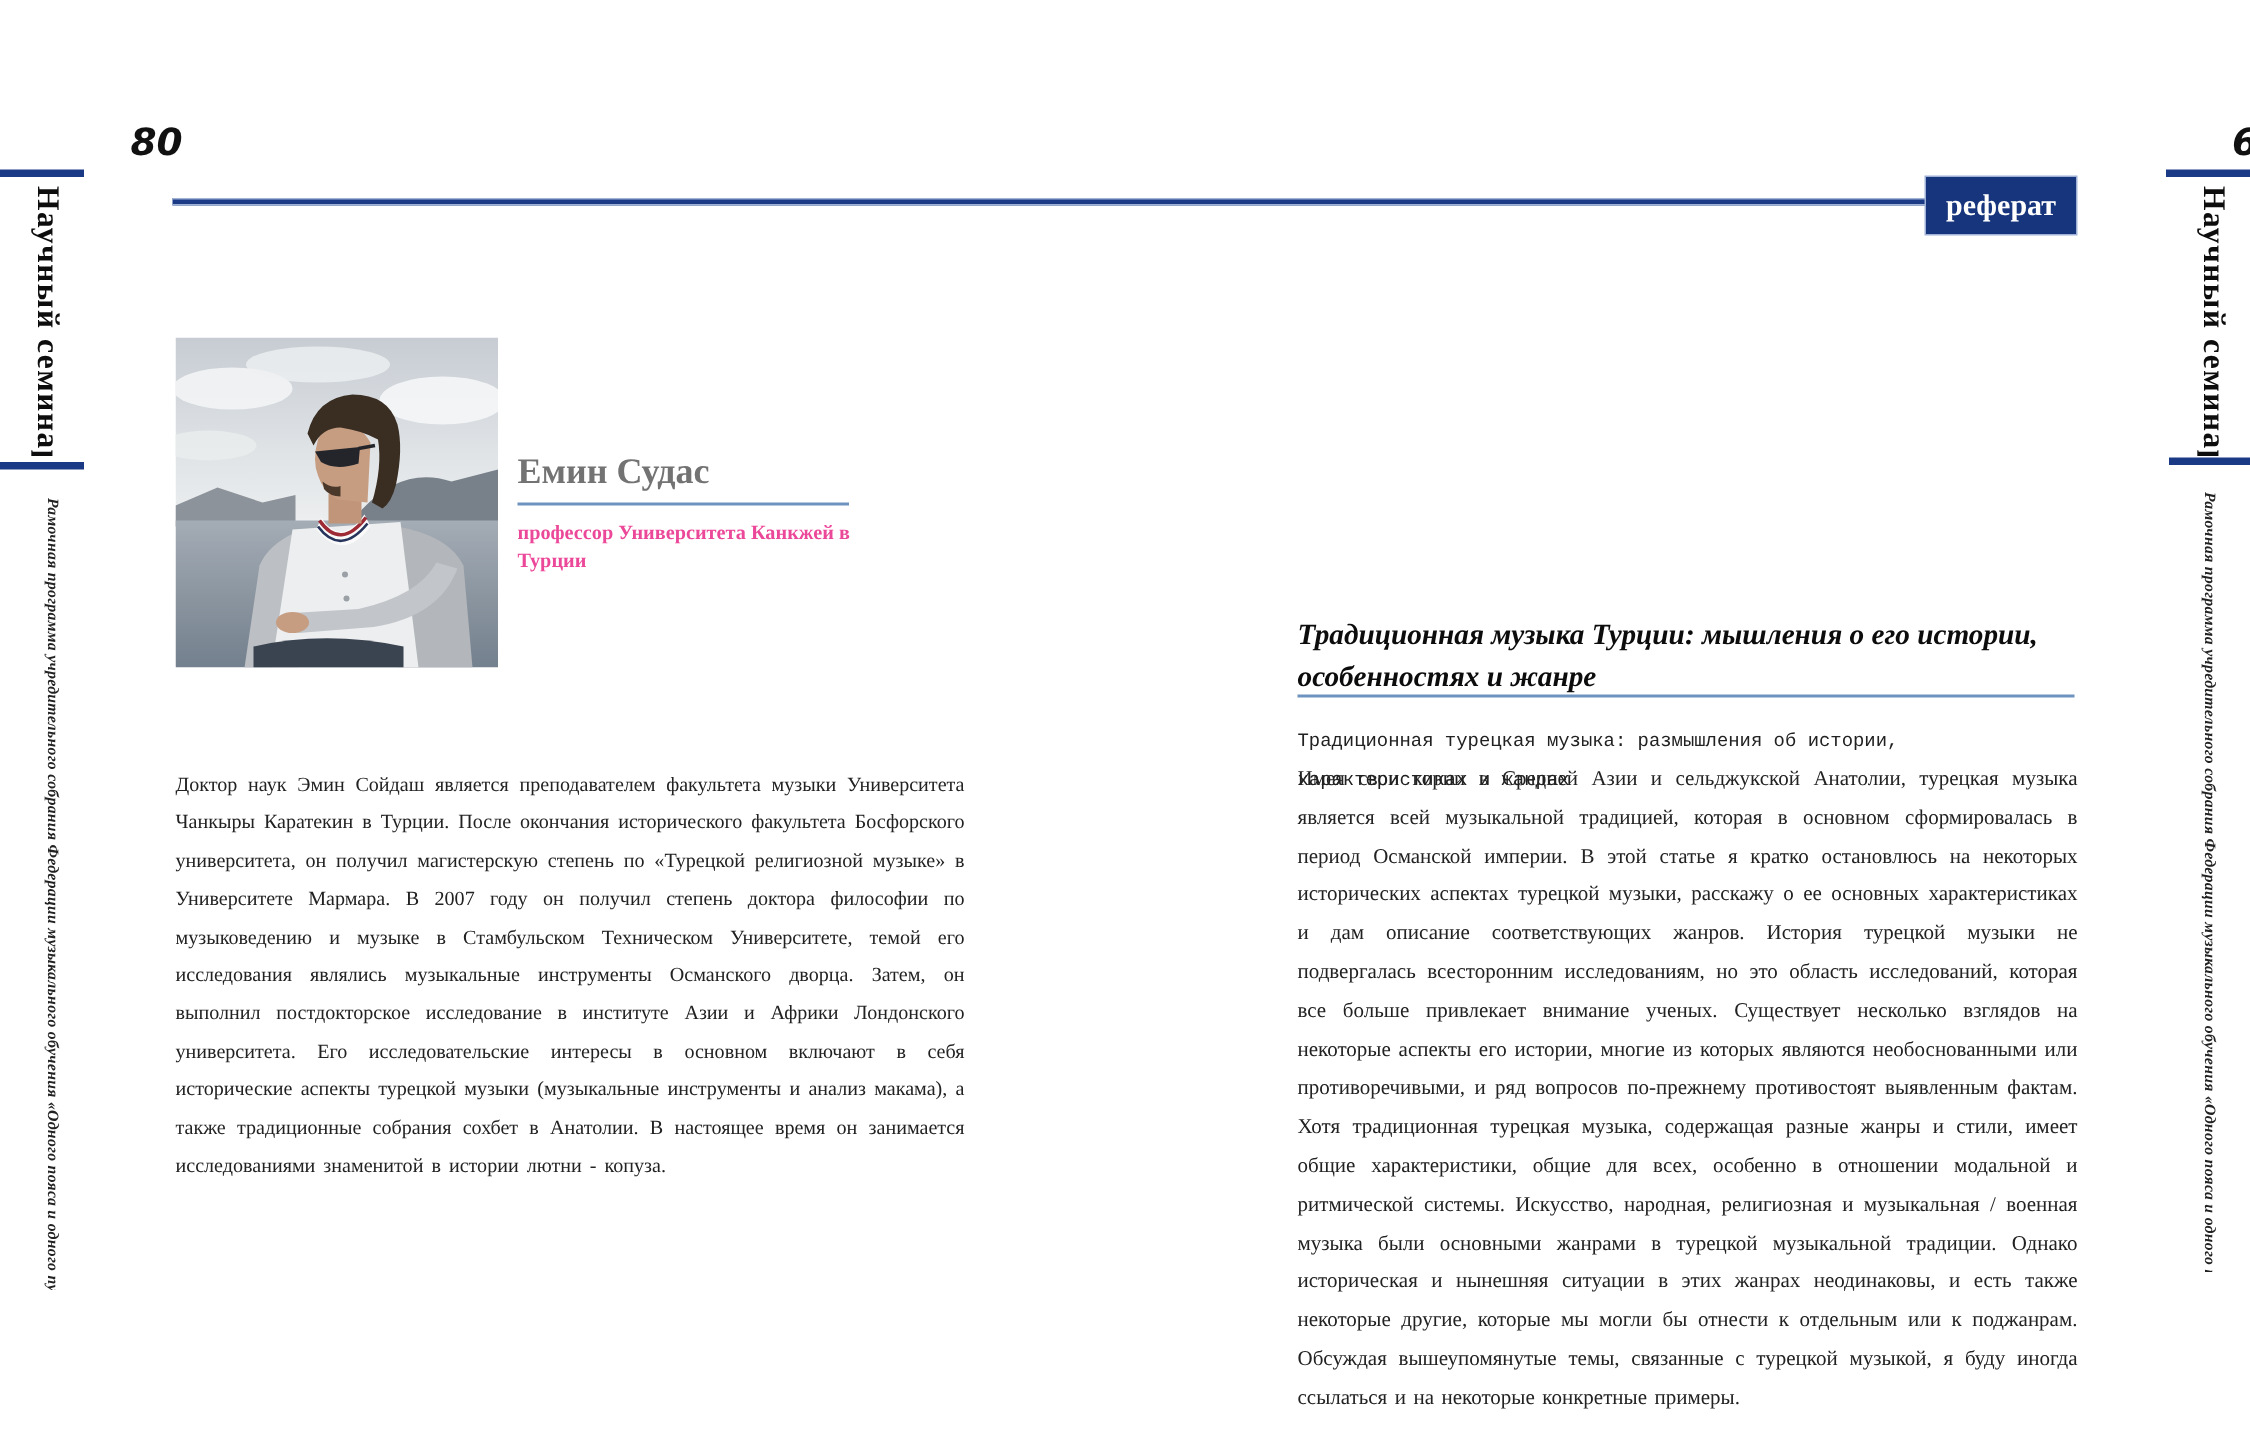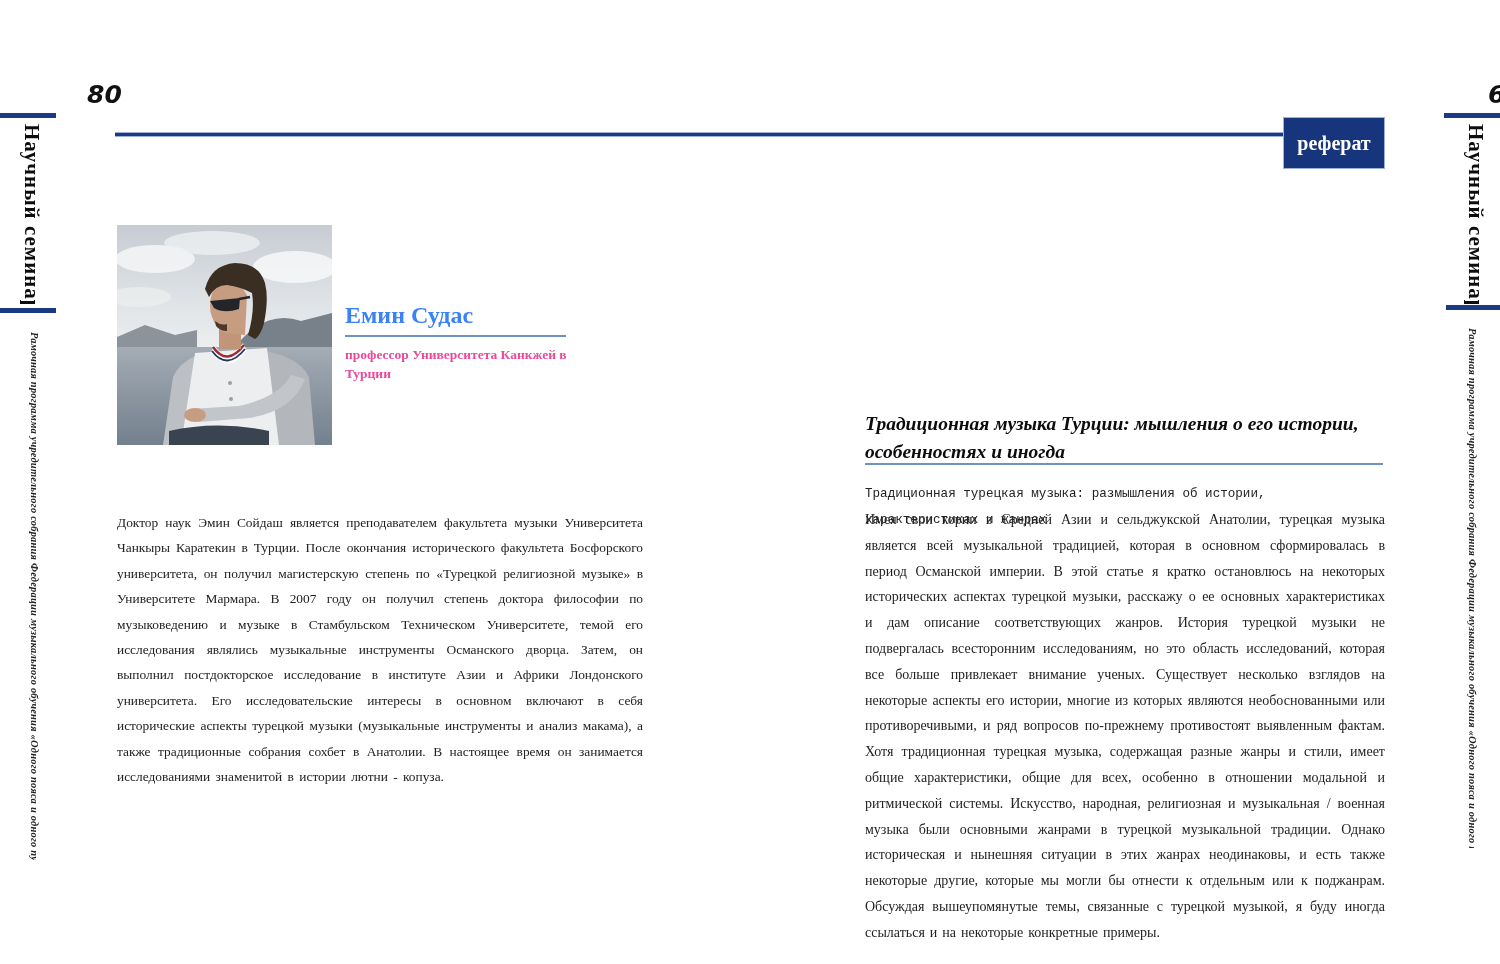--- a/index.html
+++ b/index.html
@@ -42,30 +42,30 @@
   #vg-right{left:1458px;top:328px;height:520px;}
 
   
   #main-rule{
     left:115px;top:132px;width:1170px;height:3px;background:#1b3a85;
     border-top:1px solid #9fb2d6;border-bottom:1px solid #9fb2d6;
   }
 
   
   #tag-box{
-    left:1284px;top:118px;width:100px;height:50px;background:#16357c;
+    left:1284px;top:118px;width:100px;height:38px;background:#16357c;
     display:flex;align-items:center;justify-content:center;
     box-shadow:0 0 0 1px #9fb2d6;
   }
   #tag-box span{color:#ffffff;font-weight:bold;font-size:20px;}
 
   
   #photo{left:117px;top:225px;width:215px;height:220px;}
   #photo svg{display:block;width:100%;height:100%;}
-  #name{left:345px;top:302px;font-weight:bold;font-size:24px;color:#3b82f6;}
+  #name{left:345px;top:302px;font-weight:bold;font-size:24px;color:#737373;}
   #name-rule{left:345px;top:335px;width:221px;height:2px;background:#6e93c0;}
   #role{left:345px;top:345px;width:240px;font-weight:bold;font-size:13.5px;line-height:19px;color:#ec4899;}
   #bio{
     left:117px;top:510px;width:526px;
     font-size:13.4px;line-height:25.4px;text-align:justify;color:#222;
     word-spacing:2px;
   }
 
   
   #art-title{
@@ -145,16 +145,16 @@
     <ellipse cx="78" cy="190" rx="11" ry="7" fill="#c79d82"></ellipse>
     <path d="M52 206 Q100 195 152 206 L152 220 L52 220 Z" fill="#3a4350"></path>
   </svg>
 </div>
 
 <div class="abs" id="name">Емин Судас</div>
 <div class="abs" id="name-rule"></div>
 <div class="abs" id="role">профессор Университета Канкжей в Турции</div>
 <div class="abs" id="bio">Доктор наук Эмин Сойдаш является преподавателем факультета музыки Университета Чанкыры Каратекин в Турции. После окончания исторического факультета Босфорского университета, он получил магистерскую степень по «Турецкой религиозной музыке» в Университете Мармара. В 2007 году он получил степень доктора философии по музыковедению и музыке в Стамбульском Техническом Университете, темой его исследования являлись музыкальные инструменты Османского дворца. Затем, он выполнил постдокторское исследование в институте Азии и Африки Лондонского университета. Его исследовательские интересы в основном включают в себя исторические аспекты турецкой музыки (музыкальные инструменты и анализ макама), а также традиционные собрания сохбет в Анатолии. В настоящее время он занимается исследованиями знаменитой в истории лютни - копуза.</div>
 
-<div class="abs" id="art-title">Традиционная музыка Турции: мышления о его истории, особенностях и иногда</div>
+<div class="abs" id="art-title">Традиционная музыка Турции: мышления о его истории, особенностях и жанре</div>
 <div class="abs" id="title-rule"></div>
 <div class="abs" id="art-lead">Традиционная турецкая музыка: размышления об истории, характеристиках и жанрах</div>
 <div class="abs" id="art-body">Имея свои корни в Средней Азии и сельджукской Анатолии, турецкая музыка является всей музыкальной традицией, которая в основном сформировалась в период Османской империи. В этой статье я кратко остановлюсь на некоторых исторических аспектах турецкой музыки, расскажу о ее основных характеристиках и дам описание соответствующих жанров. История турецкой музыки не подвергалась всесторонним исследованиям, но это область исследований, которая все больше привлекает внимание ученых. Существует несколько взглядов на некоторые аспекты его истории, многие из которых являются необоснованными или противоречивыми, и ряд вопросов по-прежнему противостоят выявленным фактам. Хотя традиционная турецкая музыка, содержащая разные жанры и стили, имеет общие характеристики, общие для всех, особенно в отношении модальной и ритмической системы. Искусство, народная, религиозная и музыкальная / военная музыка были основными жанрами в турецкой музыкальной традиции. Однако историческая и нынешняя ситуации в этих жанрах неодинаковы, и есть также некоторые другие, которые мы могли бы отнести к отдельным или к поджанрам. Обсуждая вышеупомянутые темы, связанные с турецкой музыкой, я буду иногда ссылаться и на некоторые конкретные примеры.</div>
 
 </body></html>

